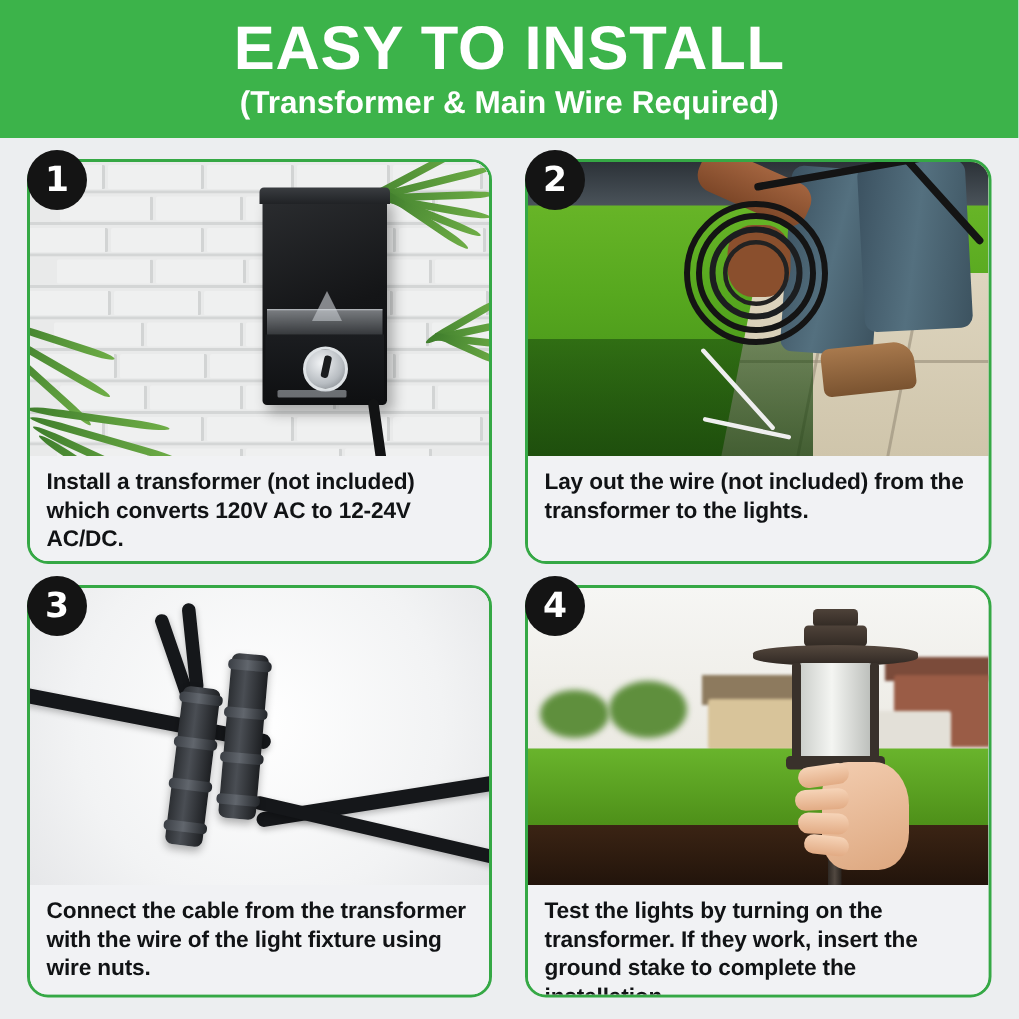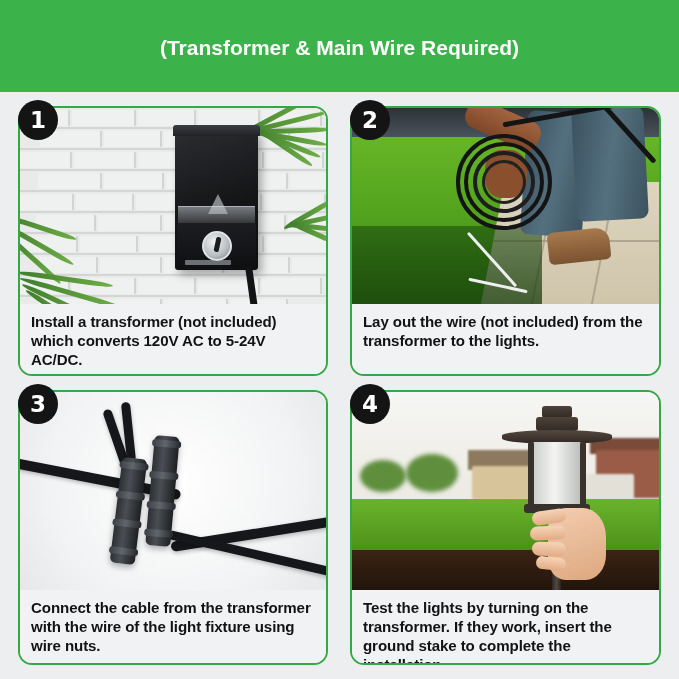--- a/index.html
+++ b/index.html
@@ -219,20 +219,21 @@
            border-radius:30% 40% 35% 30%; }
   .finger { position:absolute; background:linear-gradient(180deg,#f6d4b8,#e2ab84);
             border-radius:8px; }
 </style>
 </head>
 <body>
 
 <div class="page">
 
   <div class="header">
+    <div class="header-title">EASY TO INSTALL</div>
     <div class="header-sub">(Transformer &amp; Main Wire Required)</div>
   </div>
 
   <div class="grid">
 
     <div class="panel p1">
       <div class="photo">
         <div class="brickwall">
           <div class="brick-rows">
             <div class="brow" style="top:0px"></div>
@@ -327,21 +328,21 @@
             <div class="tf-shelf"></div>
             <div class="tf-lower">
               <div class="tf-dial"></div>
               <div class="tf-label"></div>
             </div>
             <div class="tf-cord"></div>
             <div class="tf-cord2"></div>
           </div>
         </div>
       </div>
-      <div class="caption">Install a transformer (not included) which converts 120V AC to 5-24V AC/DC.</div>
+      <div class="caption">Install a transformer (not included) which converts 120V AC to 12-24V AC/DC.</div>
     </div>
 
     <div class="panel p3">
       <div class="photo">
         <div class="white-bg"></div>
 
         <div class="cable" style="left:-8px;top:82px;width:170px;height:10px;transform:rotate(11deg)"></div>
         <div class="cable" style="left:150px;top:136px;width:180px;height:10px;transform:rotate(-9deg)"></div>
         <div class="cable" style="left:146px;top:158px;width:180px;height:9px;transform:rotate(13deg)"></div>
 

